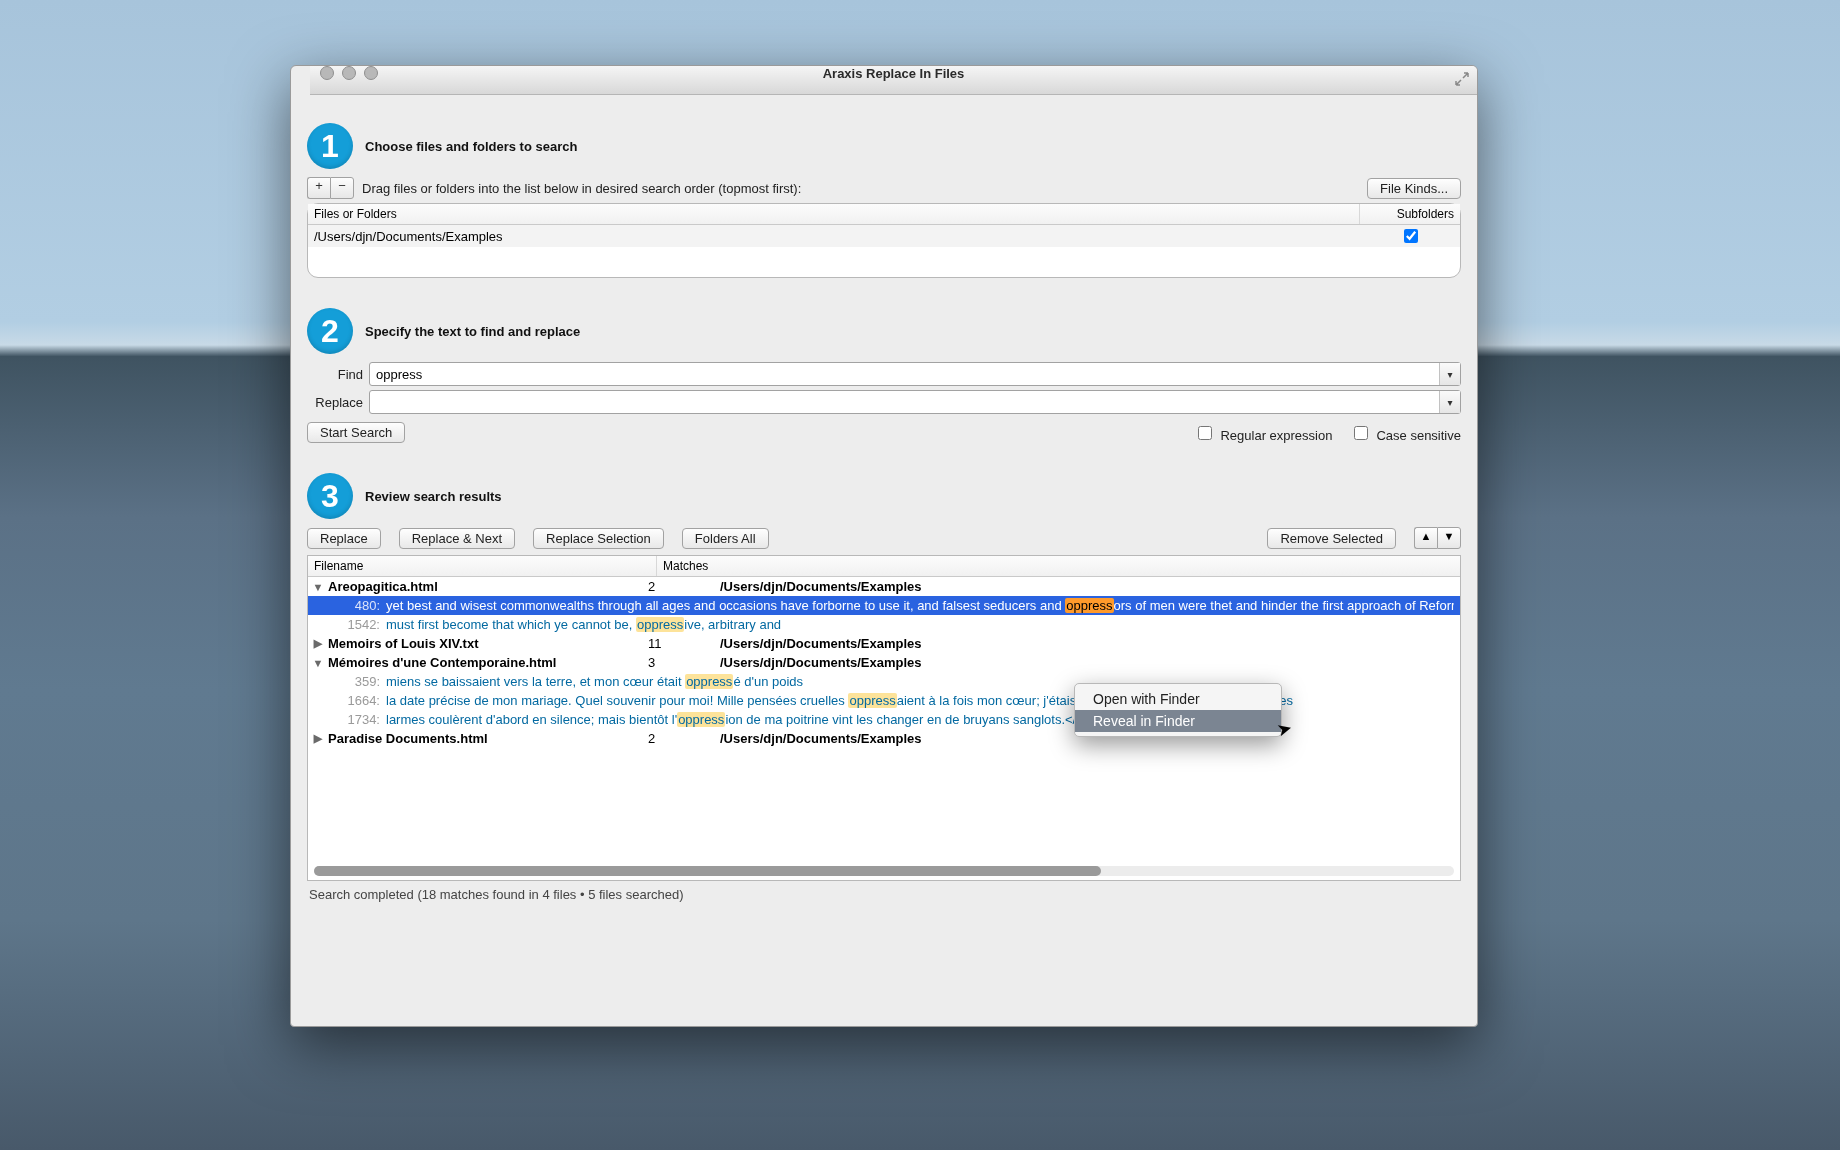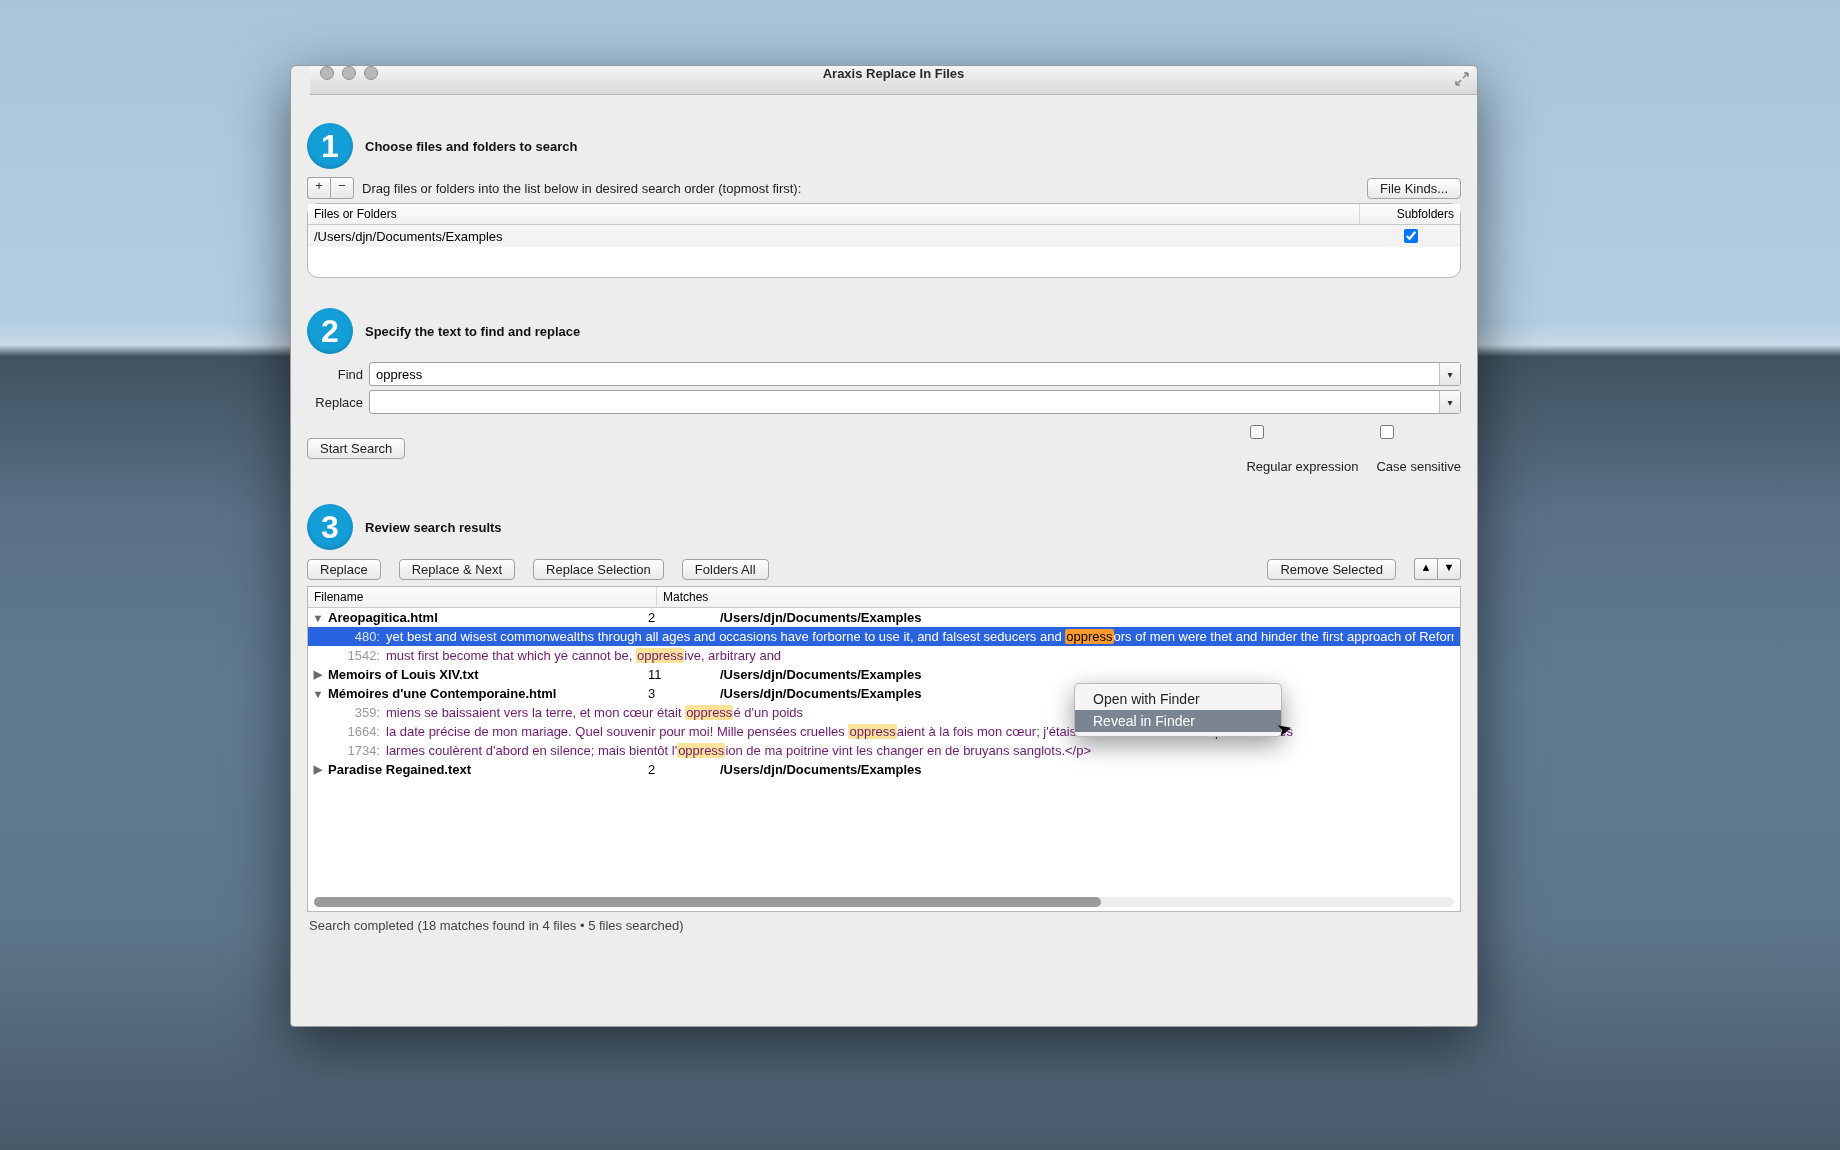--- a/index.html
+++ b/index.html
@@ -192,22 +192,22 @@
     font-size: 10px; color: #333;
   }
   .opt-row {
     display: flex;
     align-items: center;
     gap: 18px;
     margin-top: 8px;
   }
   .spacer { flex: 1; }
   .check-label {
-    display: flex; align-items: flex-start; gap: 17px;
-    font-size: 13px; color: #222; flex-direction: column;
+    display: flex; align-items: flex-end; gap: 5px;
+    font-size: 13px; color: #222;
   }
   .arrow-btn {
     width: 22px; height: 20px;
     background: linear-gradient(to bottom, #fefefe, #e7e7e7);
     border: 1px solid #a2a2a2;
     border-radius: 3px;
     font-size: 11px; line-height: 16px; text-align: center;
   }
   
   .results {
@@ -259,21 +259,21 @@
     color: #9a9a9a;
     width: 50px;
     text-align: right;
     margin-right: 6px;
     font-weight: 400;
   }
   .matchrow .txt {
     flex: 1;
     overflow: hidden;
     text-overflow: clip;
-    color: #701a75;
+    color: #0369a1;
   }
   .matchrow.sel {
     background: #2a63e0;
     color: #fff;
   }
   .matchrow.sel .ln { color: #dbe4fa; }
   .matchrow.sel .txt { color: #fff; }
   .hl {
     background: #fde39a;
     border-radius: 2px;
@@ -470,21 +470,21 @@
             <div class="matchrow">
               <span class="ln">1664:</span>
               <span class="txt">la date précise de mon mariage. Quel souvenir pour moi! Mille pensées cruelles <span class="hl">oppress</span>aient à la fois mon cœur; j'étais comme enchaînée à la persaient des</span>
             </div>
             <div class="matchrow">
               <span class="ln">1734:</span>
               <span class="txt">larmes coulèrent d'abord en silence; mais bientôt l'<span class="hl">oppress</span>ion de ma poitrine vint les changer en de bruyans sanglots.&lt;/p&gt;</span>
             </div>
             <div class="filerow">
               <span class="tri">▶</span>
-              <div class="rc-file">Paradise Regained.text</div>
+              <div class="rc-file">Paradise Documents.html</div>
               <div class="rc-matches">2</div>
               <div class="rc-folder">/Users/djn/Documents/Examples</div>
             </div>
           </div>
         <div class="hscroll">
           <div class="thumb"></div>
         </div>
       </div>
 
       <div class="status">Search completed (18 matches found in 4 files • 5 files searched)</div>

